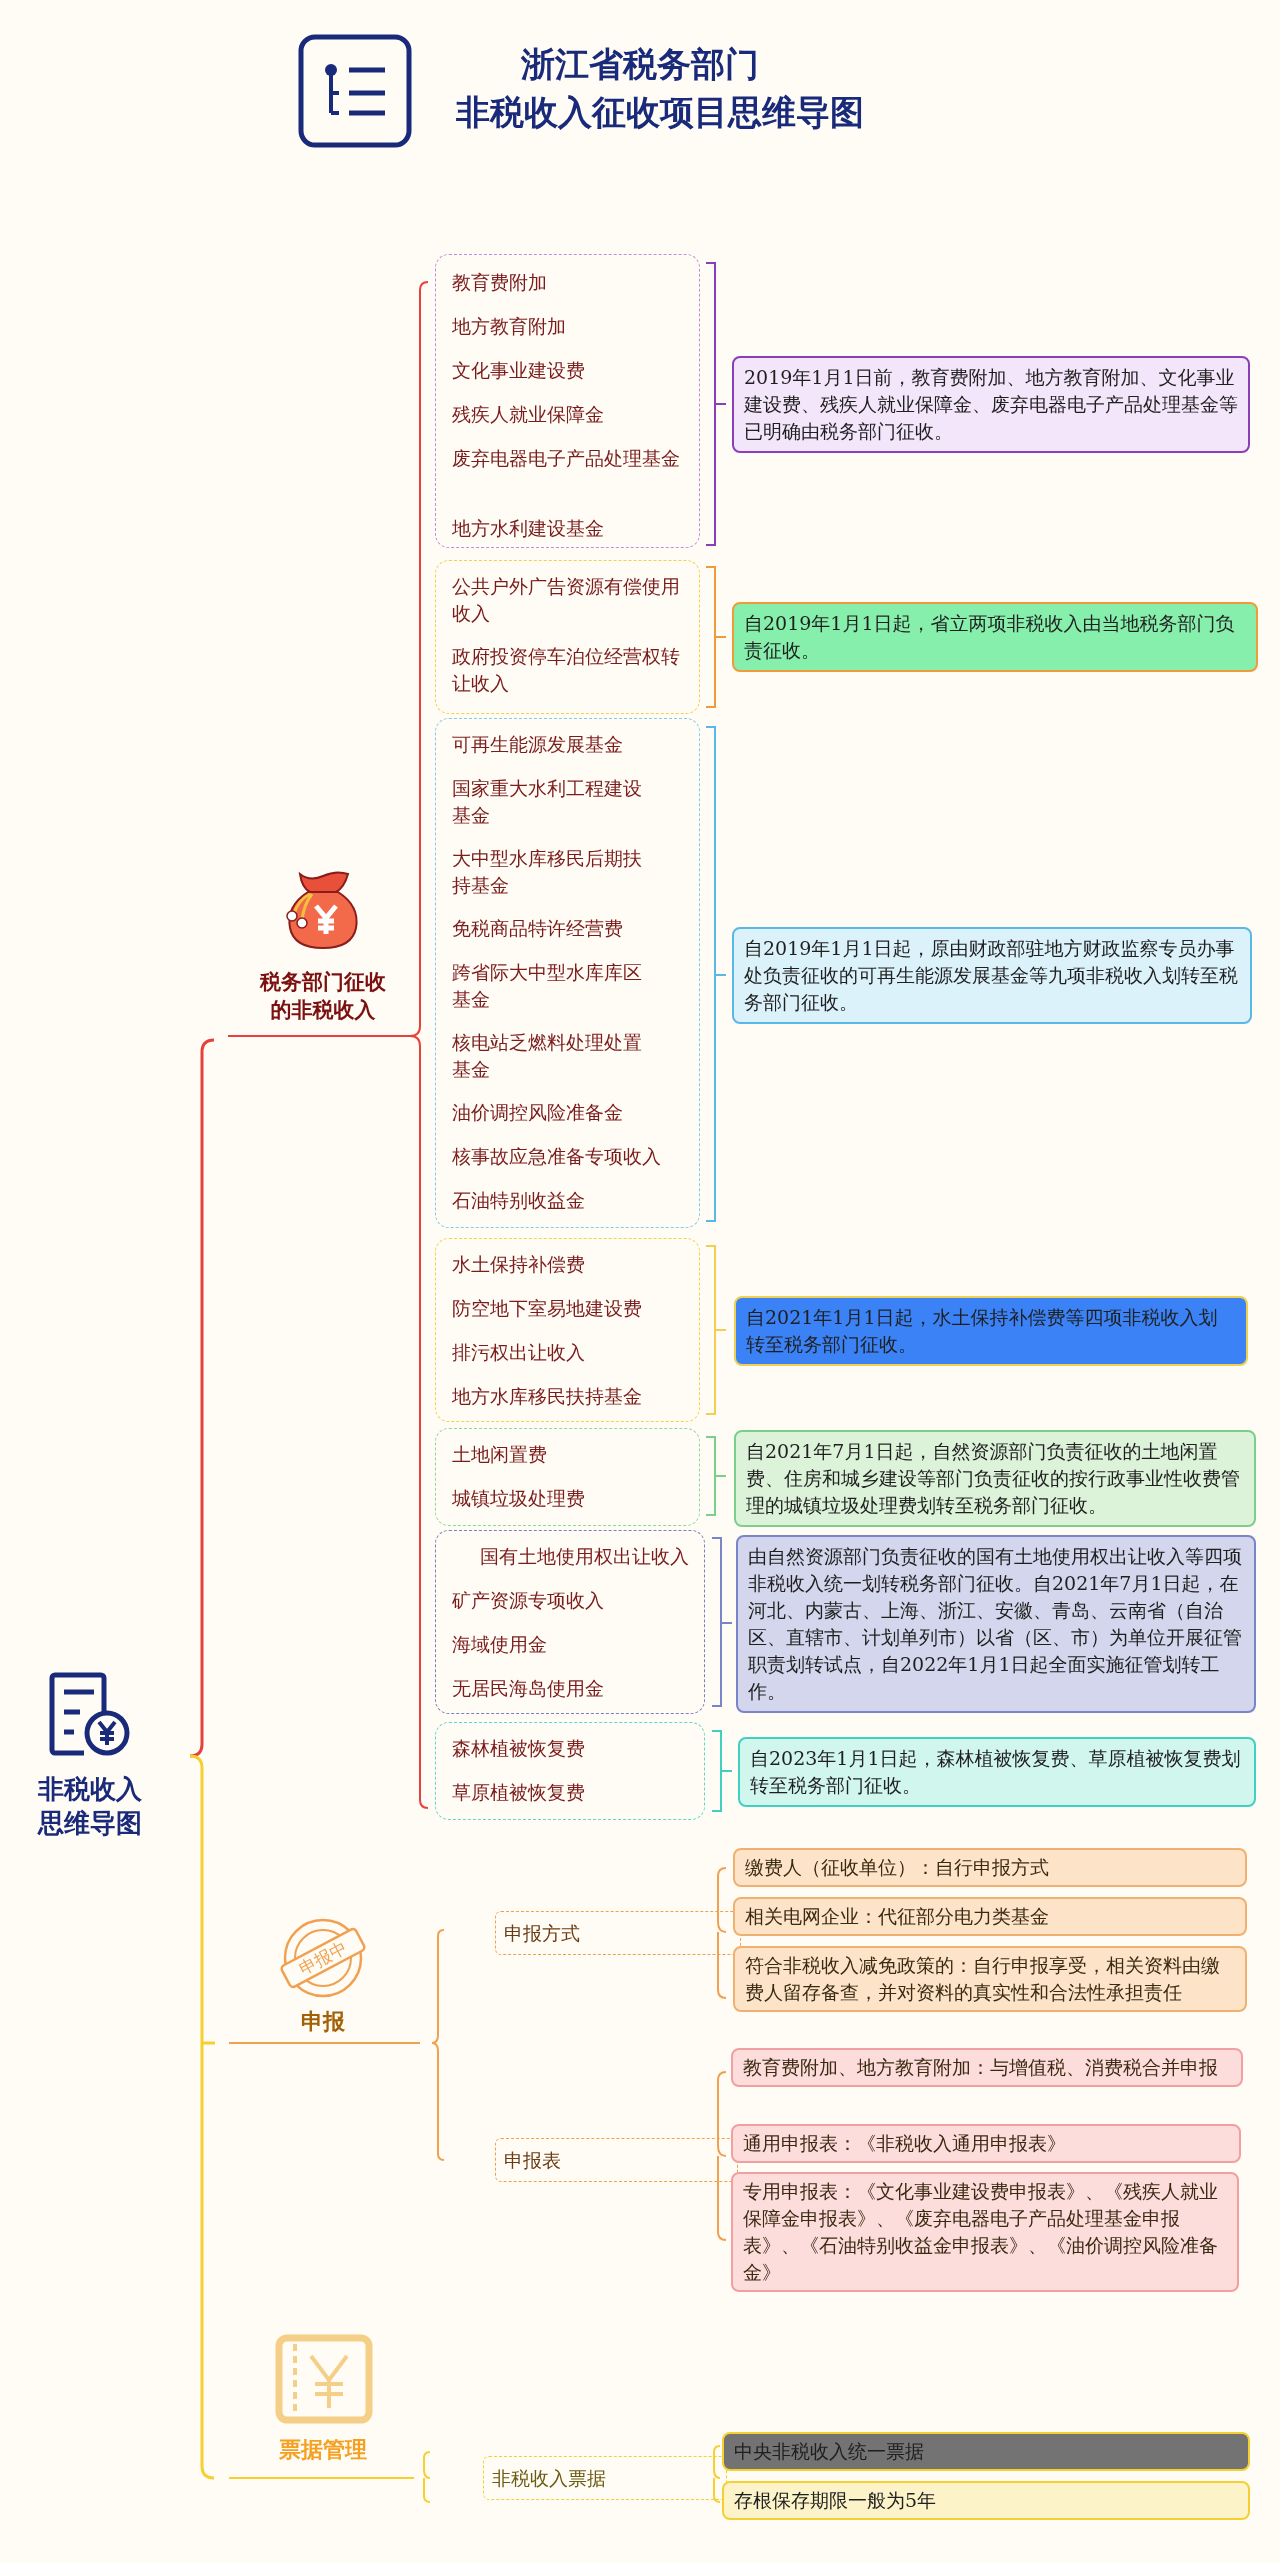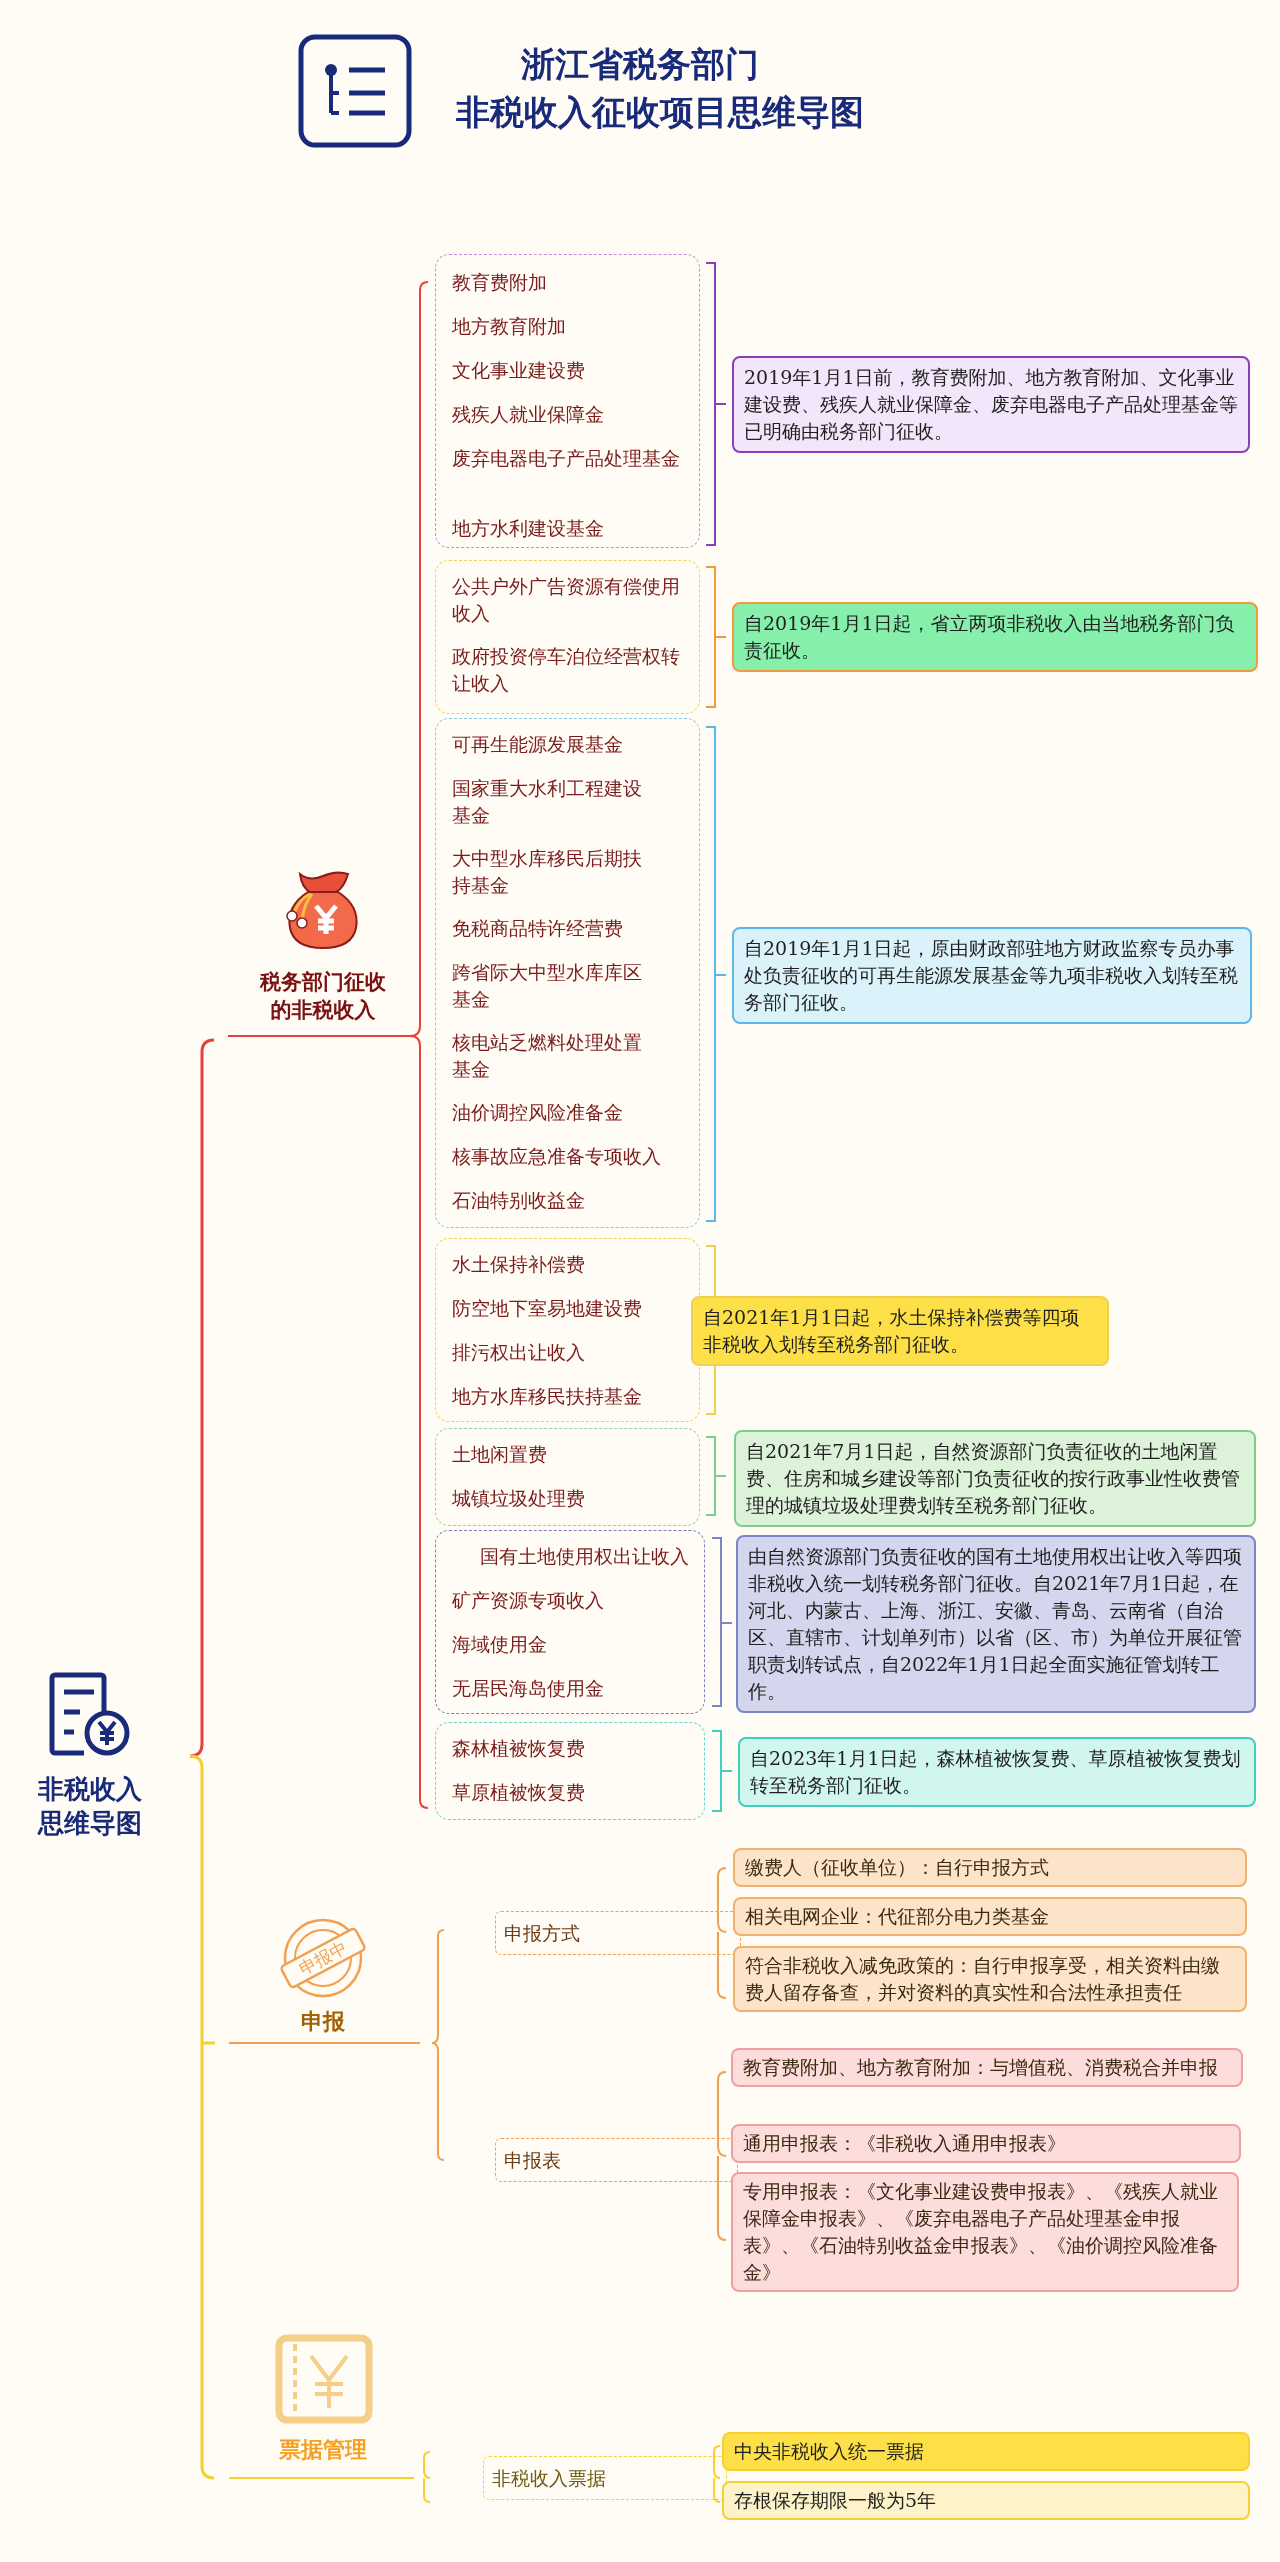--- a/index.html
+++ b/index.html
@@ -128,21 +128,21 @@
 <div class="note" style="left:732px;top:927px;width:520px;background:#dcf2fb;border-color:#5ab8e8;">自2019年1月1日起，原由财政部驻地方财政监察专员办事处负责征收的可再生能源发展基金等九项非税收入划转至税务部门征收。</div>
 
 <div class="group-box" style="left:435px;top:1238px;width:265px;height:184px;border-color:#f5d04a;">
   <div class="item" style="top:12px;">水土保持补偿费</div>
   <div class="item" style="top:56px;">防空地下室易地建设费</div>
   <div class="item" style="top:100px;">排污权出让收入</div>
   <div class="item" style="top:144px;">地方水库移民扶持基金</div>
 </div>
 <div class="bracket" style="left:706px;top:1245px;height:170px;border-color:#f0d050;"></div>
 <div class="bracket-tick" style="left:716px;top:1329px;background:#f0d050;"></div>
-<div class="note" style="left:691px;top:1296px;width:418px;background:#fde047;border-color:#f0d050;">自2021年1月1日起，水土保持补偿费等四项非税收入划转至税务部门征收。</div>
+<div class="note" style="left:734px;top:1296px;width:514px;background:#3b82f6;border-color:#f0d050;">自2021年1月1日起，水土保持补偿费等四项非税收入划转至税务部门征收。</div>
 
 <div class="group-box" style="left:435px;top:1428px;width:265px;height:98px;border-color:#8fd89a;">
   <div class="item" style="top:12px;">土地闲置费</div>
   <div class="item" style="top:56px;">城镇垃圾处理费</div>
 </div>
 <div class="bracket" style="left:706px;top:1436px;height:80px;border-color:#7ccf8a;"></div>
 <div class="bracket-tick" style="left:716px;top:1475px;background:#7ccf8a;"></div>
 <div class="note" style="left:734px;top:1430px;width:522px;background:#dcf3da;border-color:#7ccf8a;">自2021年7月1日起，自然资源部门负责征收的土地闲置费、住房和城乡建设等部门负责征收的按行政事业性收费管理的城镇垃圾处理费划转至税务部门征收。</div>
 
 <div class="group-box" style="left:435px;top:1530px;width:270px;height:184px;border-color:#7a7fc0;">
@@ -192,14 +192,14 @@
     <svg width="100" height="90" viewBox="0 0 100 90">
       <rect x="6" y="4" width="90" height="82" rx="8" fill="none" stroke="#f5cf88" stroke-width="7"></rect>
       <line x1="22" y1="10" x2="22" y2="82" stroke="#f5cf88" stroke-width="4" stroke-dasharray="7 5"></line>
       <path d="M38 22 L56 46 L74 22 M56 46 V74 M42 50 H70 M42 60 H70" fill="none" stroke="#f5cf88" stroke-width="4"></path>
     </svg>
   </div>
   <div class="abs cat-label" style="left:0;top:106px;width:190px;font-size:22px;line-height:28px;color:#f5a020;">票据管理</div>
 </div>
 
 <div class="sub-label" style="left:443px;top:2456px;width:244px;border-color:#f5d030;color:#6a5a12;">非税收入票据</div>
-<div class="leaf" style="left:722px;top:2432px;width:528px;border-color:#f5d030;background:#fde047;color:#1f1f1f;">中央非税收入统一票据</div>
+<div class="leaf" style="left:722px;top:2432px;width:528px;border-color:#f5d030;background:#737373;color:#1f1f1f;">中央非税收入统一票据</div>
 <div class="leaf" style="left:722px;top:2481px;width:528px;border-color:#f5d030;background:#fcf3c8;color:#1f1f1f;">存根保存期限一般为5年</div>
 
 </body></html>

